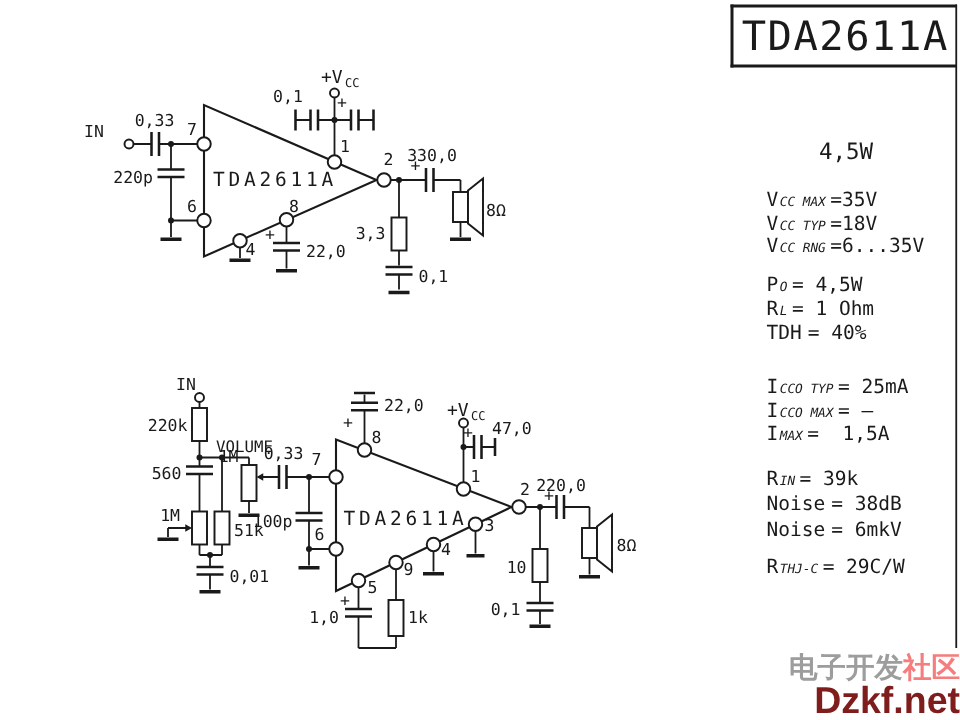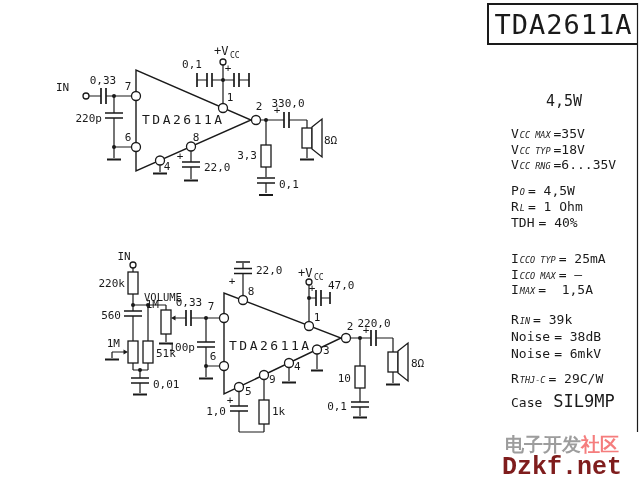--- a/index.html
+++ b/index.html
@@ -25,22 +25,22 @@
   .subtitle{position:absolute;left:490px;top:56px;width:148px;text-align:center;
             font-size:15px;line-height:18px;white-space:pre;}
   
   .specs{position:absolute;left:511px;top:0;width:128px;height:480px;}
   .srow{position:absolute;left:0;display:flex;align-items:baseline;
         font:13px "DejaVu Sans Mono",monospace;white-space:pre;}
   .srow .s{font-size:8.5px;margin:0 3px 0 1px;font-style:italic;}
   .srow .v{white-space:pre;}
   .srow.case .v{font-size:17px;margin-left:7px;}
   
-  .watermark{position:absolute;right:18px;top:436px;text-align:center;
-             font-family:Liberation Mono, monospace;}
+  .watermark{position:absolute;right:0;top:436px;text-align:right;
+             font-family:Liberation Sans, sans-serif;}
   .wm1{font-size:19px;font-weight:bold;line-height:20px;}
   .wm1 .gray{color:#9d9d9d}
   .wm1 .red{color:#f57d7d}
   .wm2{font-size:25px;font-weight:bold;line-height:23px;color:#7f1d1d;letter-spacing:0px;}
 </style>
 </head>
 <body>
 
 <div class="page">
 
@@ -212,21 +212,20 @@
   <div class="srow" style="top:183px"><span class="b">P</span><span class="s">O</span><span class="v">= 4,5W</span></div>
   <div class="srow" style="top:199px"><span class="b">R</span><span class="s">L</span><span class="v">= 1 Ohm</span></div>
   <div class="srow" style="top:215px"><span class="b">TDH</span><span class="s"></span><span class="v">= 40%</span></div>
   <div class="srow" style="top:251px"><span class="b">I</span><span class="s">CCO TYP</span><span class="v">= 25mA</span></div>
   <div class="srow" style="top:267px"><span class="b">I</span><span class="s">CCO MAX</span><span class="v">= –</span></div>
   <div class="srow" style="top:282px"><span class="b">I</span><span class="s">MAX</span><span class="v">=  1,5A</span></div>
   <div class="srow" style="top:312px"><span class="b">R</span><span class="s">IN</span><span class="v">= 39k</span></div>
   <div class="srow" style="top:329px"><span class="b">Noise</span><span class="s"></span><span class="v">= 38dB</span></div>
   <div class="srow" style="top:346px"><span class="b">Noise</span><span class="s"></span><span class="v">= 6mkV</span></div>
   <div class="srow" style="top:371px"><span class="b">R</span><span class="s">THJ-C</span><span class="v">= 29C/W</span></div>
-  <div class="srow case" style="top:391px"><span class="b">Case</span><span class="s"></span><span class="v">SIL9MP</span></div>
 </div>
 
 <div class="watermark">
   <div class="wm1"><span class="gray">电子开发</span><span class="red">社区</span></div>
   <div class="wm2">Dzkf.net</div>
 </div>
 
 </div>
 
 </body></html>

